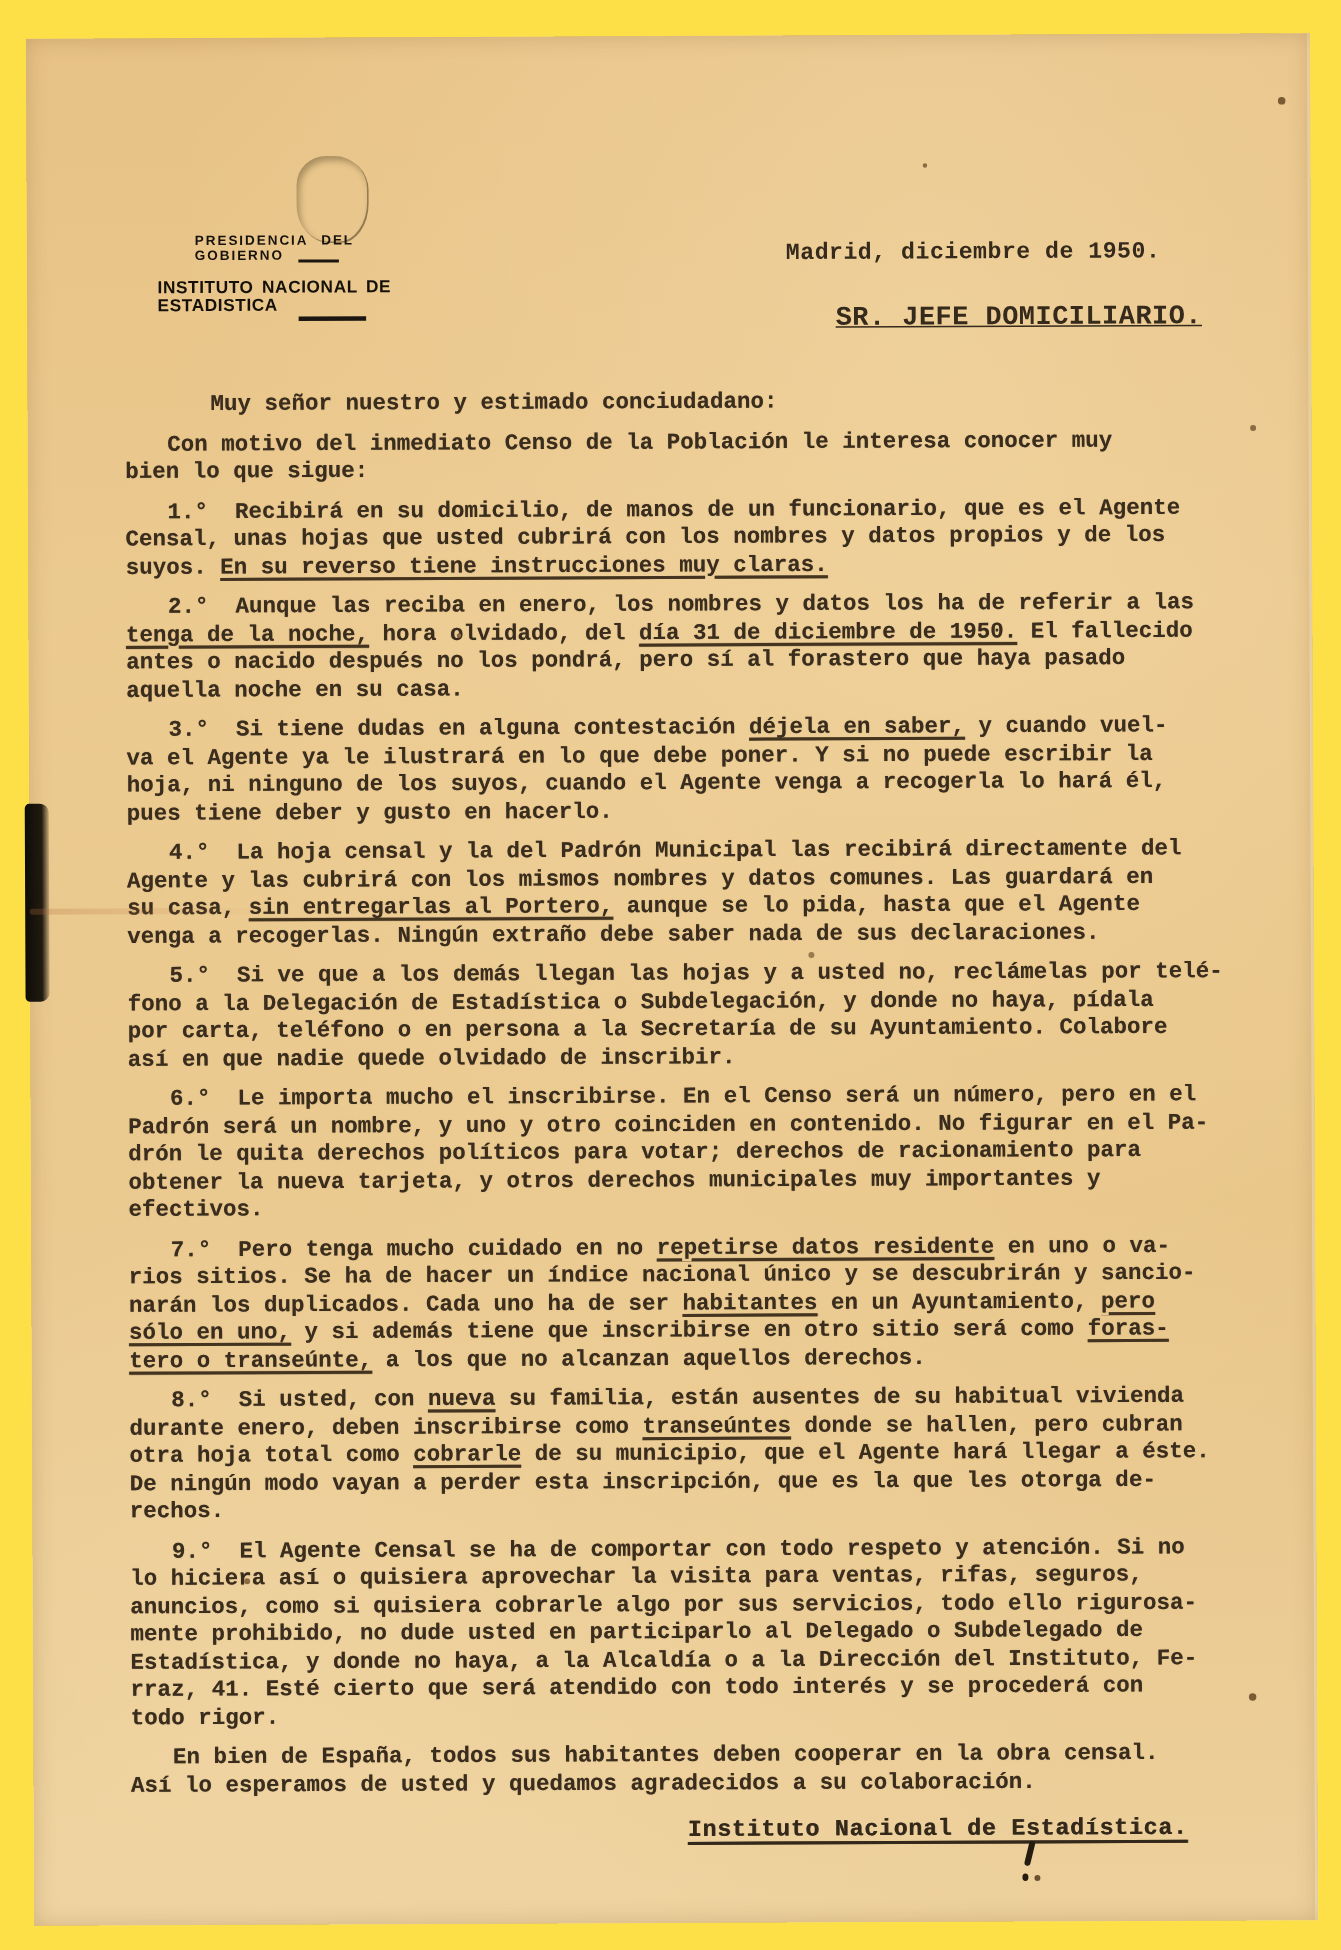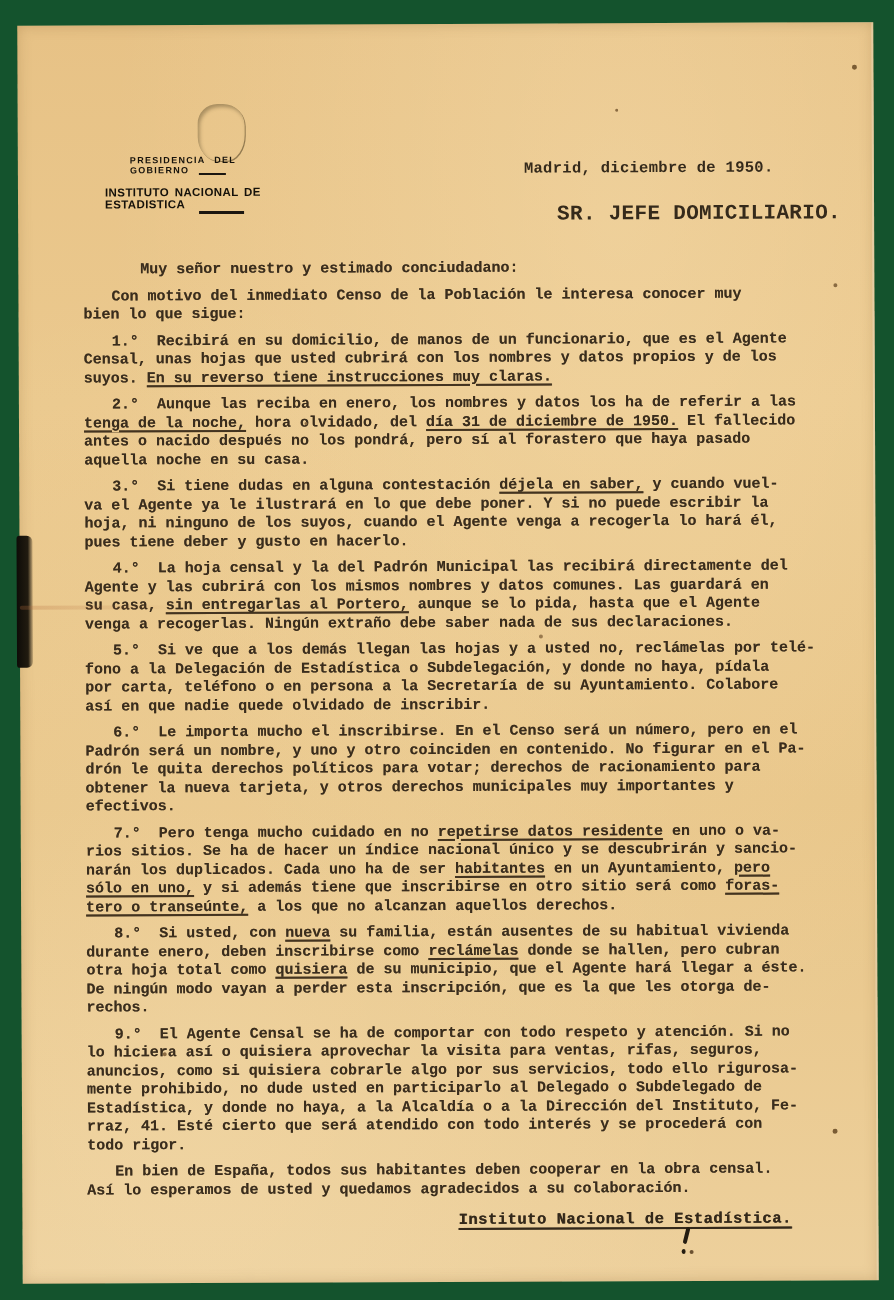--- a/index.html
+++ b/index.html
@@ -5,21 +5,21 @@
   html, body {
     margin: 0; padding: 0;
     width: 894px; height: 1300px;
     background: #0b0a08;
     overflow: hidden;
     font-family: "Liberation Sans", sans-serif;
   }
   .scan {
     position: relative;
     width: 894px; height: 1300px;
-    background: #14532d;
+    background: #fde047;
   }
   .page {
     position: absolute;
     left: 20px; top: 24px;
     width: 856px; height: 1258px;
     background:
       radial-gradient(ellipse at 70% 15%, rgba(255,238,200,0.25), rgba(0,0,0,0) 60%),
       radial-gradient(ellipse at 20% 85%, rgba(255,240,205,0.18), rgba(0,0,0,0) 55%),
       linear-gradient(180deg, #e7c286 0%, #ebc98e 30%, #e8c588 62%, #edd09c 100%);
     box-shadow: inset 0 0 14px rgba(120,80,30,0.25), inset -2px 0 0 rgba(255,246,222,0.45);
@@ -59,22 +59,22 @@
   }
   .dateline {
     position: absolute; left: 506px; top: 136px;
     font-family: "Liberation Mono", monospace;
     font-size: 15.5px; font-weight: bold; color: #352a1b;
     letter-spacing: 0.3px; white-space: pre;
   }
   .addressee {
     position: absolute; left: 539px; top: 179px;
     font-family: "Liberation Mono", monospace;
-    font-size: 21px; font-weight: bold; color: #352a1b;
-    letter-spacing: 0.3px; white-space: pre;
+    font-size: 18px; font-weight: bold; color: #352a1b;
+    letter-spacing: 0.3px; white-space: pre; text-decoration: underline;
   }
 
   
   .body-flow {
     position: absolute; left: 65px; top: 236px;
     width: 742px;
   }
   .para {
     margin: 0;
     font-family: "Liberation Mono", monospace;
@@ -176,22 +176,22 @@
 por carta, teléfono o en persona a la Secretaría de su Ayuntamiento. Colabore
 así en que nadie quede olvidado de inscribir.</span></p><p class="para" style="text-indent: 28px;"><span>6.°  Le importa mucho el inscribirse. En el Censo será un número, pero en el
 Padrón será un nombre, y uno y otro coinciden en contenido. No figurar en el Pa-
 drón le quita derechos políticos para votar; derechos de racionamiento para
 obtener la nueva tarjeta, y otros derechos municipales muy importantes y
 efectivos.</span></p><p class="para" style="text-indent: 28px;"><span>7.°  Pero tenga mucho cuidado en no </span><span class="u">repetirse datos residente</span><span> en uno o va-
 rios sitios. Se ha de hacer un índice nacional único y se descubrirán y sancio-
 narán los duplicados. Cada uno ha de ser </span><span class="u">habitantes</span><span> en un Ayuntamiento, </span><span class="u">pero
 sólo en uno,</span><span> y si además tiene que inscribirse en otro sitio será como </span><span class="u">foras-
 tero o transeúnte,</span><span> a los que no alcanzan aquellos derechos.</span></p><p class="para" style="text-indent: 28px;"><span>8.°  Si usted, con </span><span class="u">nueva</span><span> su familia, están ausentes de su habitual vivienda
-durante enero, deben inscribirse como </span><span class="u">reclámelas</span><span> donde se hallen, pero cubran
-otra hoja total como </span><span class="u">quisiera</span><span> de su municipio, que el Agente hará llegar a éste.
+durante enero, deben inscribirse como </span><span class="u">transeúntes</span><span> donde se hallen, pero cubran
+otra hoja total como </span><span class="u">cobrarle</span><span> de su municipio, que el Agente hará llegar a éste.
 De ningún modo vayan a perder esta inscripción, que es la que les otorga de-
 rechos.</span></p><p class="para" style="text-indent: 28px;"><span>9.°  El Agente Censal se ha de comportar con todo respeto y atención. Si no
 lo hiciera así o quisiera aprovechar la visita para ventas, rifas, seguros,
 anuncios, como si quisiera cobrarle algo por sus servicios, todo ello rigurosa-
 mente prohibido, no dude usted en participarlo al Delegado o Subdelegado de
 Estadística, y donde no haya, a la Alcaldía o a la Dirección del Instituto, Fe-
 rraz, 41. Esté cierto que será atendido con todo interés y se procederá con
 todo rigor.</span></p><p class="para" style="text-indent: 28px;"><span>En bien de España, todos sus habitantes deben cooperar en la obra censal.
 Así lo esperamos de usted y quedamos agradecidos a su colaboración.</span></p><div class="signature">Instituto Nacional de Estadística.</div></div>
 

